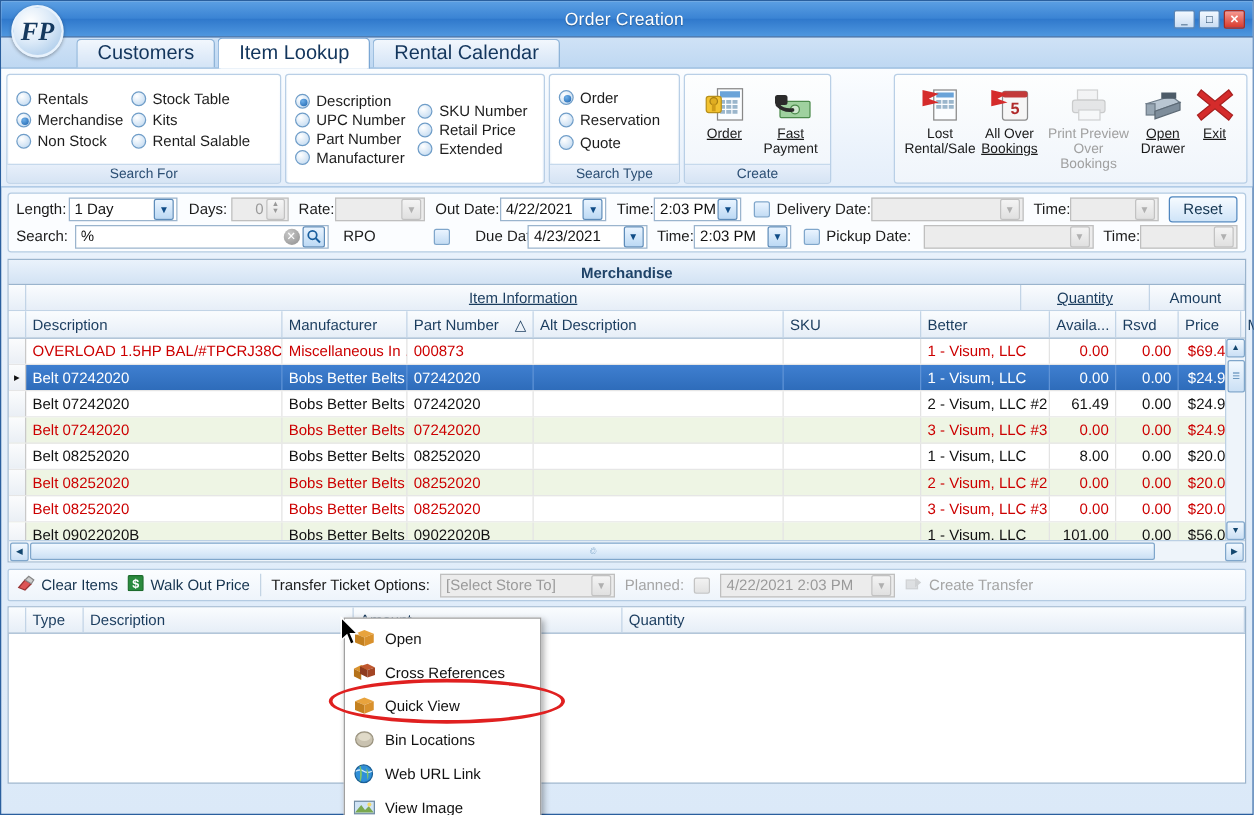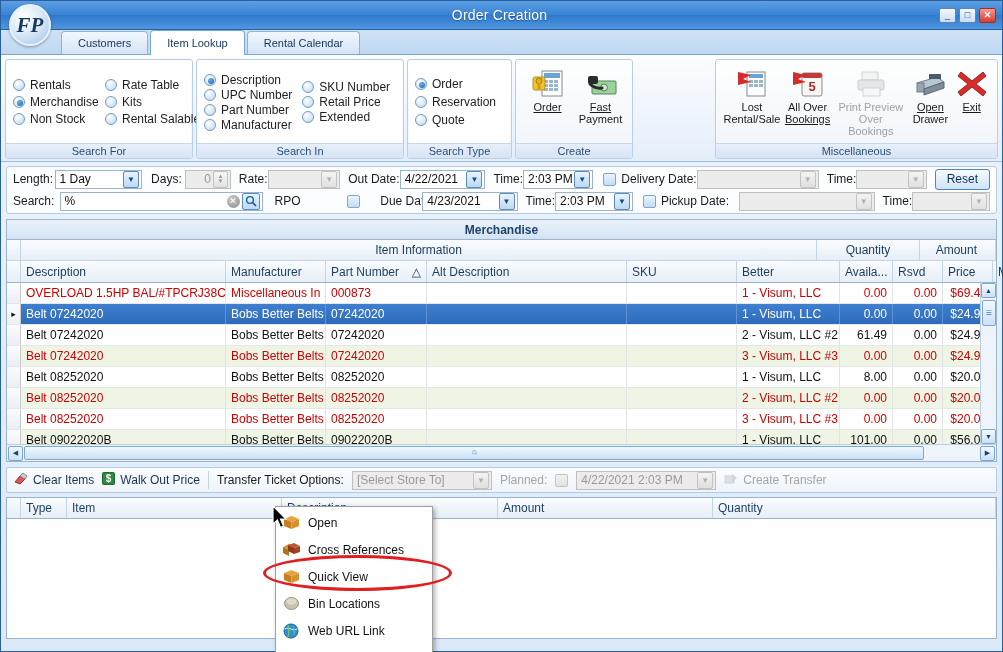--- a/index.html
+++ b/index.html
@@ -52,21 +52,21 @@
   }
   
   .tabstrip {
     height:25px; flex:0 0 25px; display:flex; align-items:flex-end;
     padding-left:60px; background:linear-gradient(#cfe2f6,#bfd8f2);
     border-bottom:1px solid #7ba7d4;
   }
   .tab {
     height:23px; padding:0 16px; margin-right:2px;
     display:flex; align-items:center;
-    font-size:11px; color:#12355c;
+    font-size:16px; color:#12355c;
     border:1px solid #8fb4d8; border-bottom:none;
     border-radius:4px 4px 0 0;
     background:linear-gradient(#f2f7fd,#d4e4f6);
   }
   .tab.active {
     background:#fff; height:25px; border-color:#7ba7d4;
     position:relative; z-index:3; margin-bottom:-1px;
   }
   
   .ribbon {
@@ -180,21 +180,21 @@
     border-bottom:1px solid #9ab4cd;
   }
   .hdr-group, .hdr-cols { display:flex; flex:0 0 21px; }
   .hdr-group { background:linear-gradient(#fafcfe,#e6eef7); border-bottom:1px solid #c2d4e6; }
   .hdr-cols { background:linear-gradient(#fafcfe,#e6eef7); border-bottom:1px solid #9ab4cd; flex:0 0 22px; }
   .hc {
     display:flex; align-items:center; padding:0 5px;
     font-size:12px; color:#1a3c5e;
     border-right:1px solid #c2d4e6; overflow:hidden; white-space:nowrap;
   }
-  .hc.center { justify-content:center; }
+  .hc.center { justify-content:center;text-decoration:underline; }
   .hc.right { justify-content:flex-end; }
   .rows { flex:1; overflow:hidden; position:relative; }
   .row { display:flex; height:21px; align-items:stretch; border-bottom:1px solid #e6e6e6; }
   .row.alt { background:#eef5e4; }
   .row.sel { background:linear-gradient(#3f7fd0,#2e6cba); color:#fff; }
   .cell {
     display:flex; align-items:center; padding:0 5px; font-size:12px;
     border-right:1px solid #e3e3e3; overflow:hidden; white-space:nowrap; color:#111;
   }
   .cell.red { color:#cc0000; }
@@ -301,40 +301,40 @@
     <div class="tab active">
         <span>Item Lookup</span>
       </div>
     <div class="tab">
         <span>Rental Calendar</span>
       </div>
   </div>
 
   <div class="ribbon">
 
-    <div class="group" style="width:188px">
+    <div class="group" style="width:220px">
       <div class="group-body">
         <div class="radio-col" style="width:92px">
           <div class="radio-row">
             <span class="radio"></span>
             <span>Rentals</span>
           </div>
           <div class="radio-row">
             <span class="radio on"></span>
             <span>Merchandise</span>
           </div>
           <div class="radio-row">
             <span class="radio"></span>
             <span>Non Stock</span>
           </div>
         </div>
         <div class="radio-col">
           <div class="radio-row">
             <span class="radio"></span>
-            <span>Rate Table</span>
+            <span>Stock Table</span>
           </div>
           <div class="radio-row">
             <span class="radio"></span>
             <span>Kits</span>
           </div>
           <div class="radio-row">
             <span class="radio"></span>
             <span>Rental Salable</span>
           </div>
         </div>
@@ -370,21 +370,20 @@
           <div class="radio-row">
             <span class="radio"></span>
             <span>Retail Price</span>
           </div>
           <div class="radio-row">
             <span class="radio"></span>
             <span>Extended</span>
           </div>
         </div>
       </div>
-      <div class="group-caption">Search In</div>
     </div>
 
     <div class="group" style="width:105px">
       <div class="group-body">
         <div class="radio-col" style="gap:4px">
           <div class="radio-row">
             <span class="radio on"></span>
             <span>Order</span>
           </div>
           <div class="radio-row">
@@ -500,21 +499,20 @@
 
         <div class="ico-btn" style="width:40px">
           <div class="glyph">
             <svg width="32" height="30" viewBox="0 0 32 30">
               <path d="M5 3 L16 12 L27 3 L30 7 L20 15 L30 23 L27 27 L16 18 L5 27 L2 23 L12 15 L2 7 Z" fill="#d52b2b" stroke="#a81f1f"></path>
             </svg>
           </div>
           <div class="cap"><u>Exit</u></div>
         </div>
       </div>
-      <div class="group-caption">Miscellaneous</div>
     </div>
   </div>
 
   <div class="filterbar">
 
     <div class="frow">
       <span class="lbl" style="width:48px">Length:</span>
       <div class="fld" style="width:100px">
         <span class="val">1 Day</span>
         <span class="drop">▼</span>
@@ -866,21 +864,20 @@
           </svg>
       </span>
       <span>Create Transfer</span>
     </div>
   </div>
 
   <div class="btmgrid">
     <div class="hdr-cols">
       <div class="hc" style="flex:0 0 14px; padding:0"></div>
       <div class="hc" style="flex:0 0 46px">Type</div>
-      <div class="hc" style="flex:0 0 215px">Item</div>
       <div class="hc" style="flex:0 0 216px">Description</div>
       <div class="hc" style="flex:0 0 215px">Amount</div>
       <div class="hc" style="flex:1">Quantity</div>
     </div>
     <div style="flex:1"></div>
   </div>
 
   <div class="statusarea"></div>
 </div>
 

